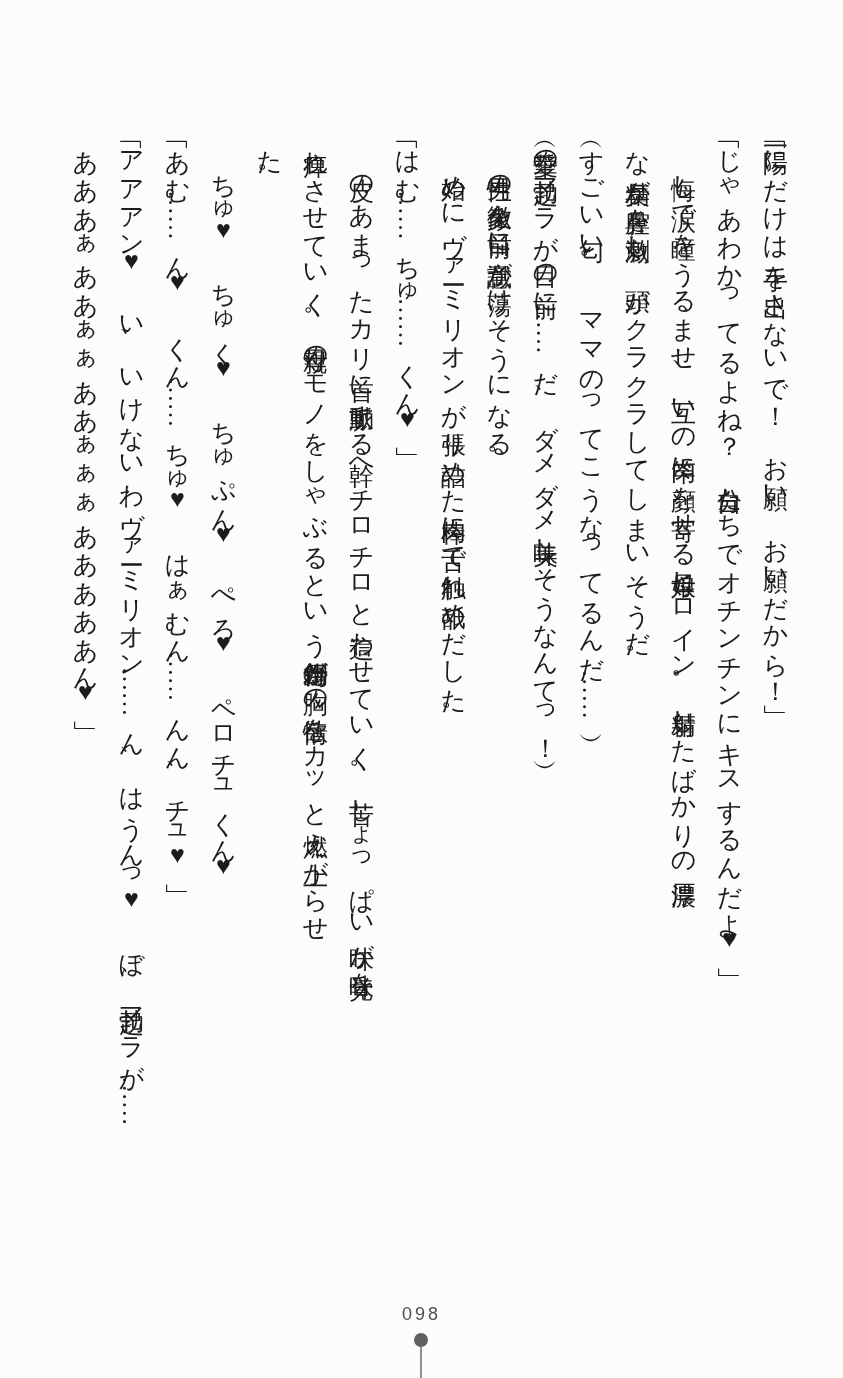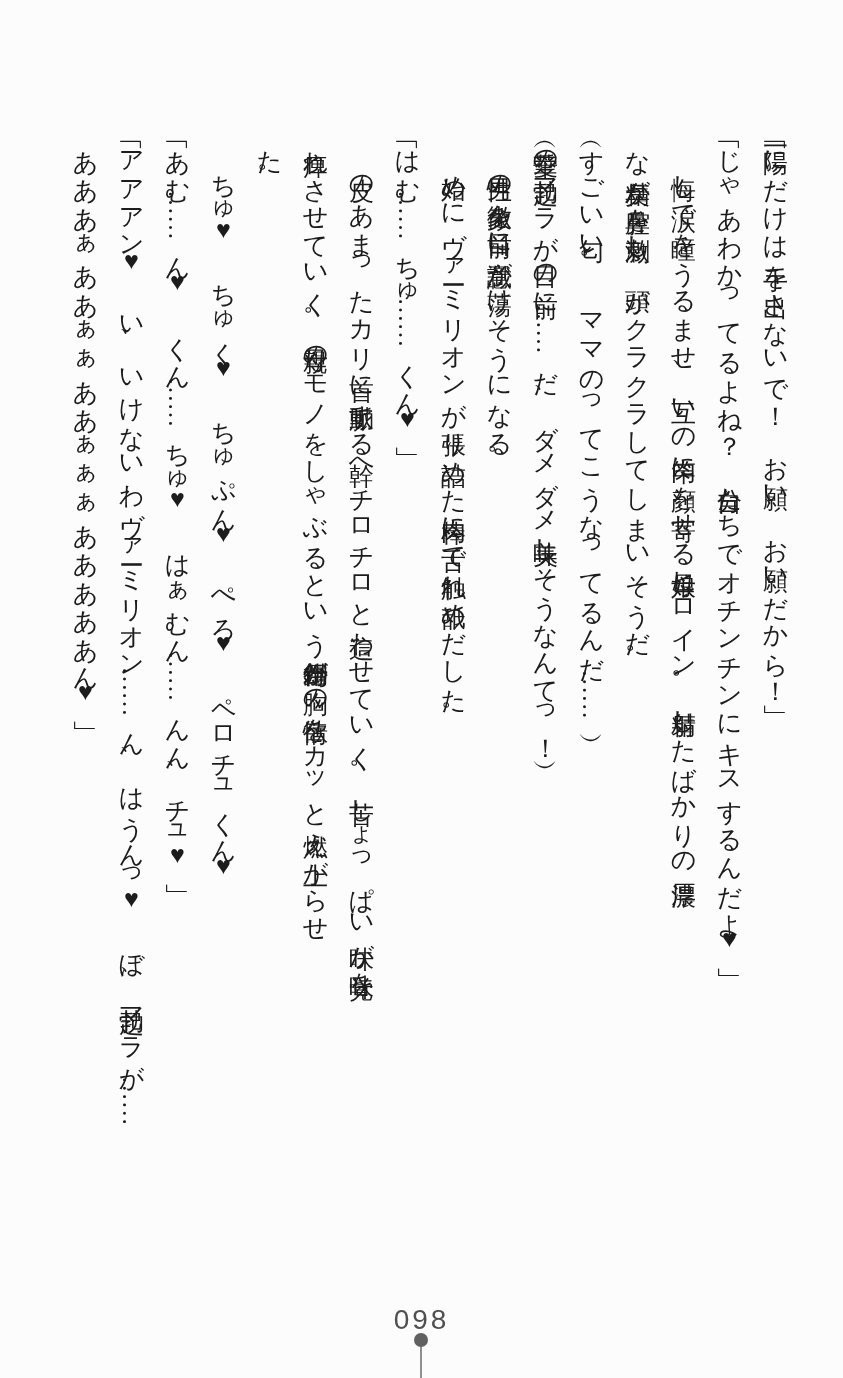--- a/index.html
+++ b/index.html
@@ -37,21 +37,21 @@
   }
   
   .pagenum {
     position: absolute;
     top: 1304px;
     left: 0;
     width: 100%;
     text-align: center;
     font-family: "Liberation Sans", "DejaVu Sans", sans-serif;
     font-weight: 300;
-    font-size: 28px;
+    font-size: 18px;
     letter-spacing: 3px;
     color: #4f4f4f;
   }
   .pagenum-dot {
     position: absolute;
     top: 1333px;
     left: 414px;
     width: 14px;
     height: 14px;
     border-radius: 50%;

